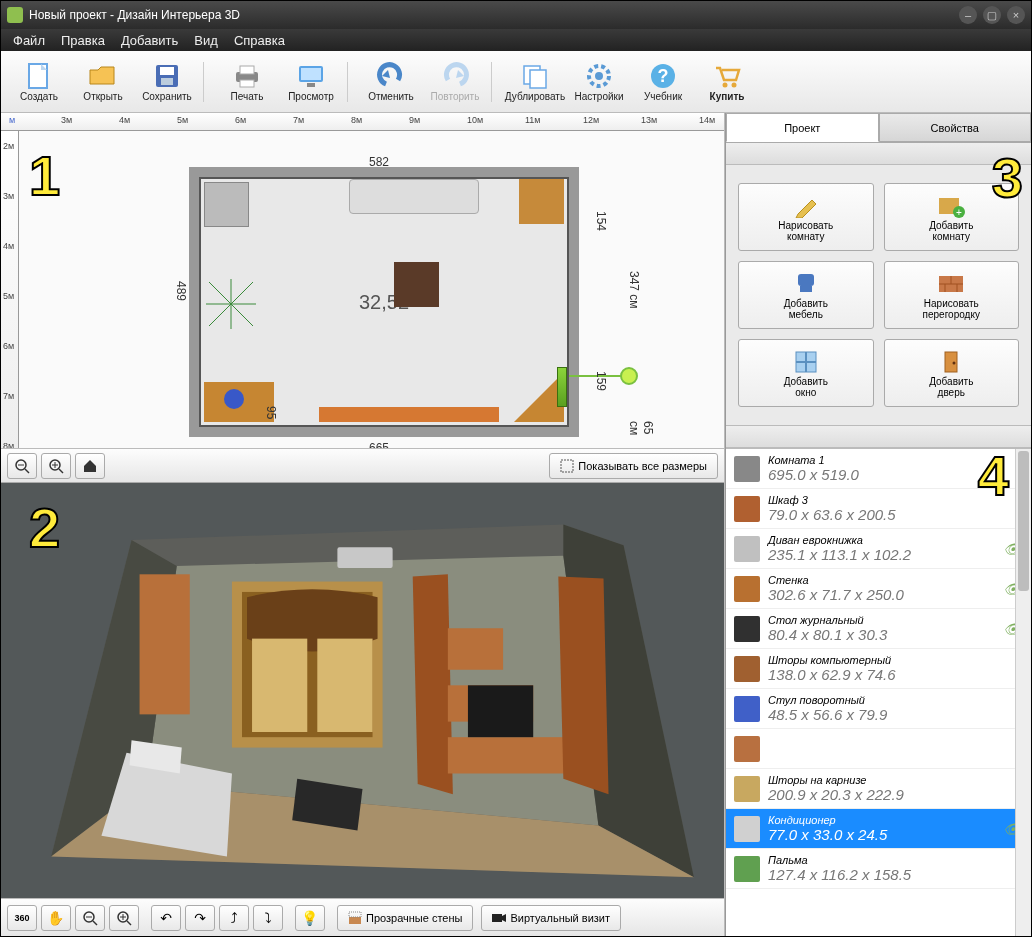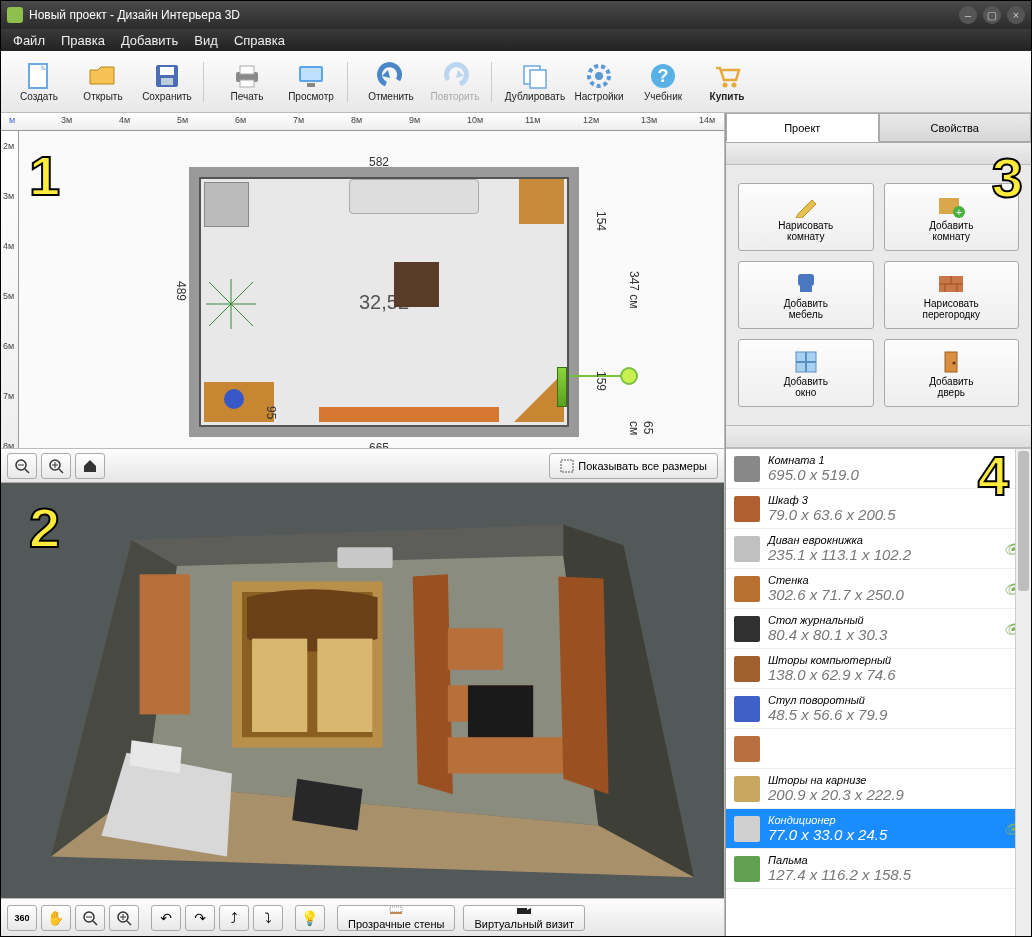--- a/index.html
+++ b/index.html
@@ -36,21 +36,21 @@
 .room { position:absolute; top:36px; left:170px; width:390px; height:270px; background:#e8e8e8; box-shadow: inset 0 0 0 10px #999, inset 0 0 0 12px #555; }
 .room-area { position:absolute; top:50%; left:50%; transform:translate(-50%,-50%); font-size:20px; color:#555; }
 .furn { position:absolute; }
 .canvas2d-toolbar { position:absolute; bottom:0; left:0; right:0; height:34px; background: linear-gradient(#fdfdfd,#e6e6e6); border-top:1px solid #bbb; display:flex; align-items:center; padding:0 6px; }
 .mini-btn { width:30px; height:26px; border:1px solid #aaa; background: linear-gradient(#fff,#e8e8e8); border-radius:3px; margin-right:4px; display:flex; align-items:center; justify-content:center; cursor:pointer; font-size:14px; }
 .show-dims-btn { margin-left:auto; height:26px; padding:0 10px; border:1px solid #aaa; background: linear-gradient(#fff,#e8e8e8); border-radius:3px; font-size:11px; display:flex; align-items:center; cursor:pointer; }
 
 .canvas3d { flex:1; background:#535859; position:relative; }
 
 .canvas3d-toolbar { height:38px; background: linear-gradient(#fdfdfd,#e6e6e6); border-top:1px solid #bbb; display:flex; align-items:center; padding:0 6px; }
-.walls-btn { height:26px; padding:0 10px; border:1px solid #aaa; background: linear-gradient(#fff,#e8e8e8); border-radius:3px; font-size:11px; margin-left:8px; display:flex; align-items:center; cursor:pointer; gap:4px;flex-direction:column; }
+.walls-btn { height:26px; padding:0 10px; border:1px solid #aaa; background: linear-gradient(#fff,#e8e8e8); border-radius:3px; font-size:11px; margin-left:8px; display:flex; align-items:center; cursor:pointer; gap:4px; }
 
 .tabs { height:30px; display:flex; background:#e6e6e6; border-bottom:1px solid #aaa; }
 .tab { flex:1; display:flex; align-items:center; justify-content:center; font-size:11px; border:1px solid #aaa; background: linear-gradient(#eaeaea,#d6d6d6); cursor:pointer; }
 .tab.active { background: #fff; border-bottom:1px solid #fff; }
 
 .action-grid { display:grid; grid-template-columns:1fr 1fr; gap:10px; padding:18px 12px; background:#eaeaea; border-bottom:1px solid #bbb; }
 .action-card { height:68px; background: linear-gradient(#fdfdfd,#eee); border:1px solid #aaa; border-radius:3px; display:flex; flex-direction:column; align-items:center; justify-content:center; font-size:10px; cursor:pointer; padding-top:2px; }
 .action-card .aico { width:28px; height:24px; margin-bottom:2px; }
 
 .scene-list { flex:1; overflow-y:auto; background:#fff; border-top:1px solid #bbb; position:relative; }

